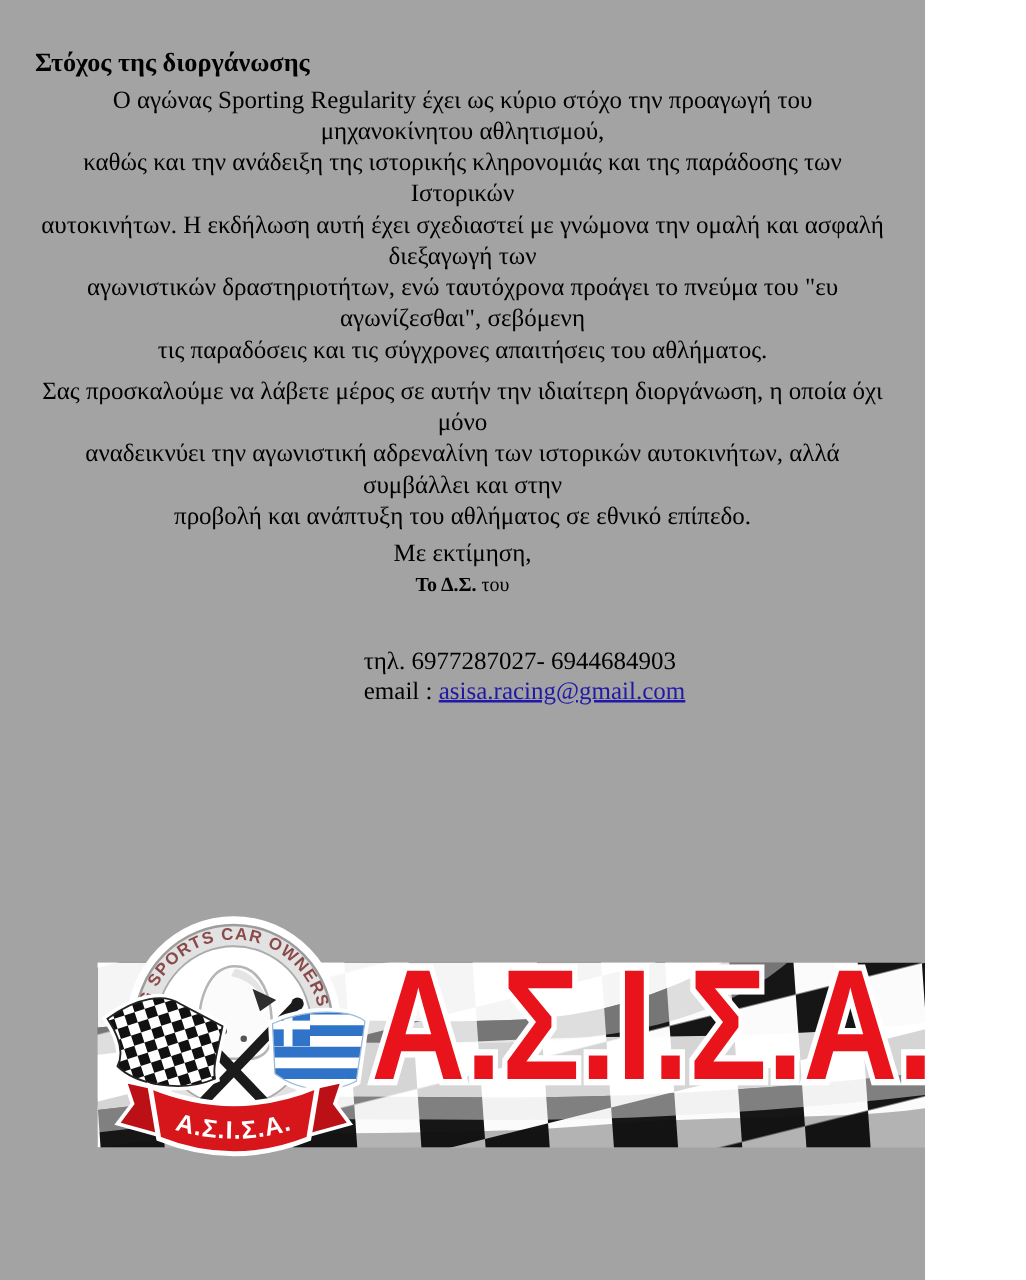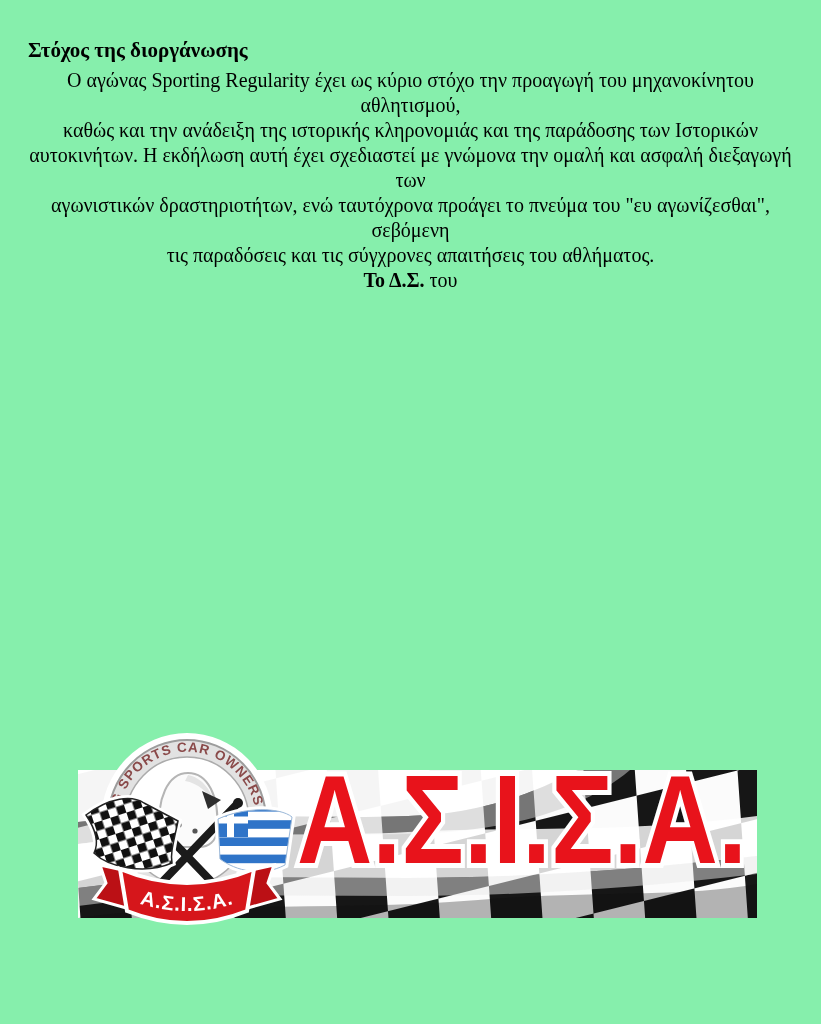--- a/index.html
+++ b/index.html
@@ -1,37 +1,37 @@
 <!DOCTYPE html>
 <html><head>
 <meta charset="utf-8">
 <style>
   html,body{margin:0;padding:0;background:#ffffff;}
   .page{
     position:relative;
-    width:821px;height:1024px;
-    background:#86efac;
+    width:740px;height:1024px;
+    background:#a3a3a3;
     overflow:hidden;
     font-family:"Liberation Serif","DejaVu Serif",serif;
     color:#000000;
   }
   .content{padding:38px 28px 0 28px;}
   .heading{
     font-size:21px;line-height:25px;font-weight:bold;margin:0;
   }
   .heading.second{margin-top:29px;}
   .para{
     font-size:20px;line-height:25px;margin:0;white-space:pre-line;text-align:center;
   }
   .p1{margin-top:5px;}
   .p2{margin-top:8px;}
   .p3{margin-top:5px;}
   .p4{margin-top:5px;}
   .sig-line{
-    text-align:center;font-size:20px;line-height:25px;margin:0;
+    text-align:center;font-size:16px;line-height:25px;margin:0;
   }
   .sig-ds{margin-top:0;}
   .sig-ds .b{font-weight:bold;}
   .sig-org{margin-top:26px;font-weight:bold;}
   .contact{
     margin:36px 0 0 263px;
     font-size:20px;line-height:24px;
   }
   .contact .row{white-space:nowrap;}
   a.email-link{color:#2119a6;text-decoration:underline;cursor:pointer;}
@@ -54,26 +54,34 @@
 
     <h2 class="heading">Στόχος της διοργάνωσης</h2>
 
     <p class="para p1">Ο αγώνας Sporting Regularity έχει ως κύριο στόχο την προαγωγή του μηχανοκίνητου αθλητισμού,
 καθώς και την ανάδειξη της ιστορικής κληρονομιάς και της παράδοσης των Ιστορικών
 αυτοκινήτων. Η εκδήλωση αυτή έχει σχεδιαστεί με γνώμονα την ομαλή και ασφαλή διεξαγωγή των
 αγωνιστικών δραστηριοτήτων, ενώ ταυτόχρονα προάγει το πνεύμα του "ευ αγωνίζεσθαι", σεβόμενη
 τις παραδόσεις και τις σύγχρονες απαιτήσεις του αθλήματος.</p>
 
 
+    <p class="para p2">Σας προσκαλούμε να λάβετε μέρος σε αυτήν την ιδιαίτερη διοργάνωση, η οποία όχι μόνο
+αναδεικνύει την αγωνιστική αδρεναλίνη των ιστορικών αυτοκινήτων, αλλά συμβάλλει και στην
+προβολή και ανάπτυξη του αθλήματος σε εθνικό επίπεδο.</p>
 
 
+    <p class="para p4">Με εκτίμηση,</p>
 
     <p class="sig-line sig-ds"><span class="b">Το Δ.Σ.</span><span> του</span></p>
 
 
+    <div class="contact">
+      <div class="row">τηλ. 6977287027- 6944684903</div>
+      <div class="row"><span>email : </span><a class="email-link">asisa.racing@gmail.com</a></div>
+    </div>
   </div>
 
   <div class="banner">
 
     <svg class="flag-bg" viewBox="0 0 679 148" preserveAspectRatio="none">
       <defs>
         <pattern id="chkBig" width="104" height="104" patternUnits="userSpaceOnUse" patternTransform="rotate(-14) skewX(-10) translate(-8,4)">
           <rect width="104" height="104" fill="#fbfbfb"></rect>
           <rect width="52" height="52" fill="#161616"></rect>
           <rect x="52" y="52" width="52" height="52" fill="#161616"></rect>

